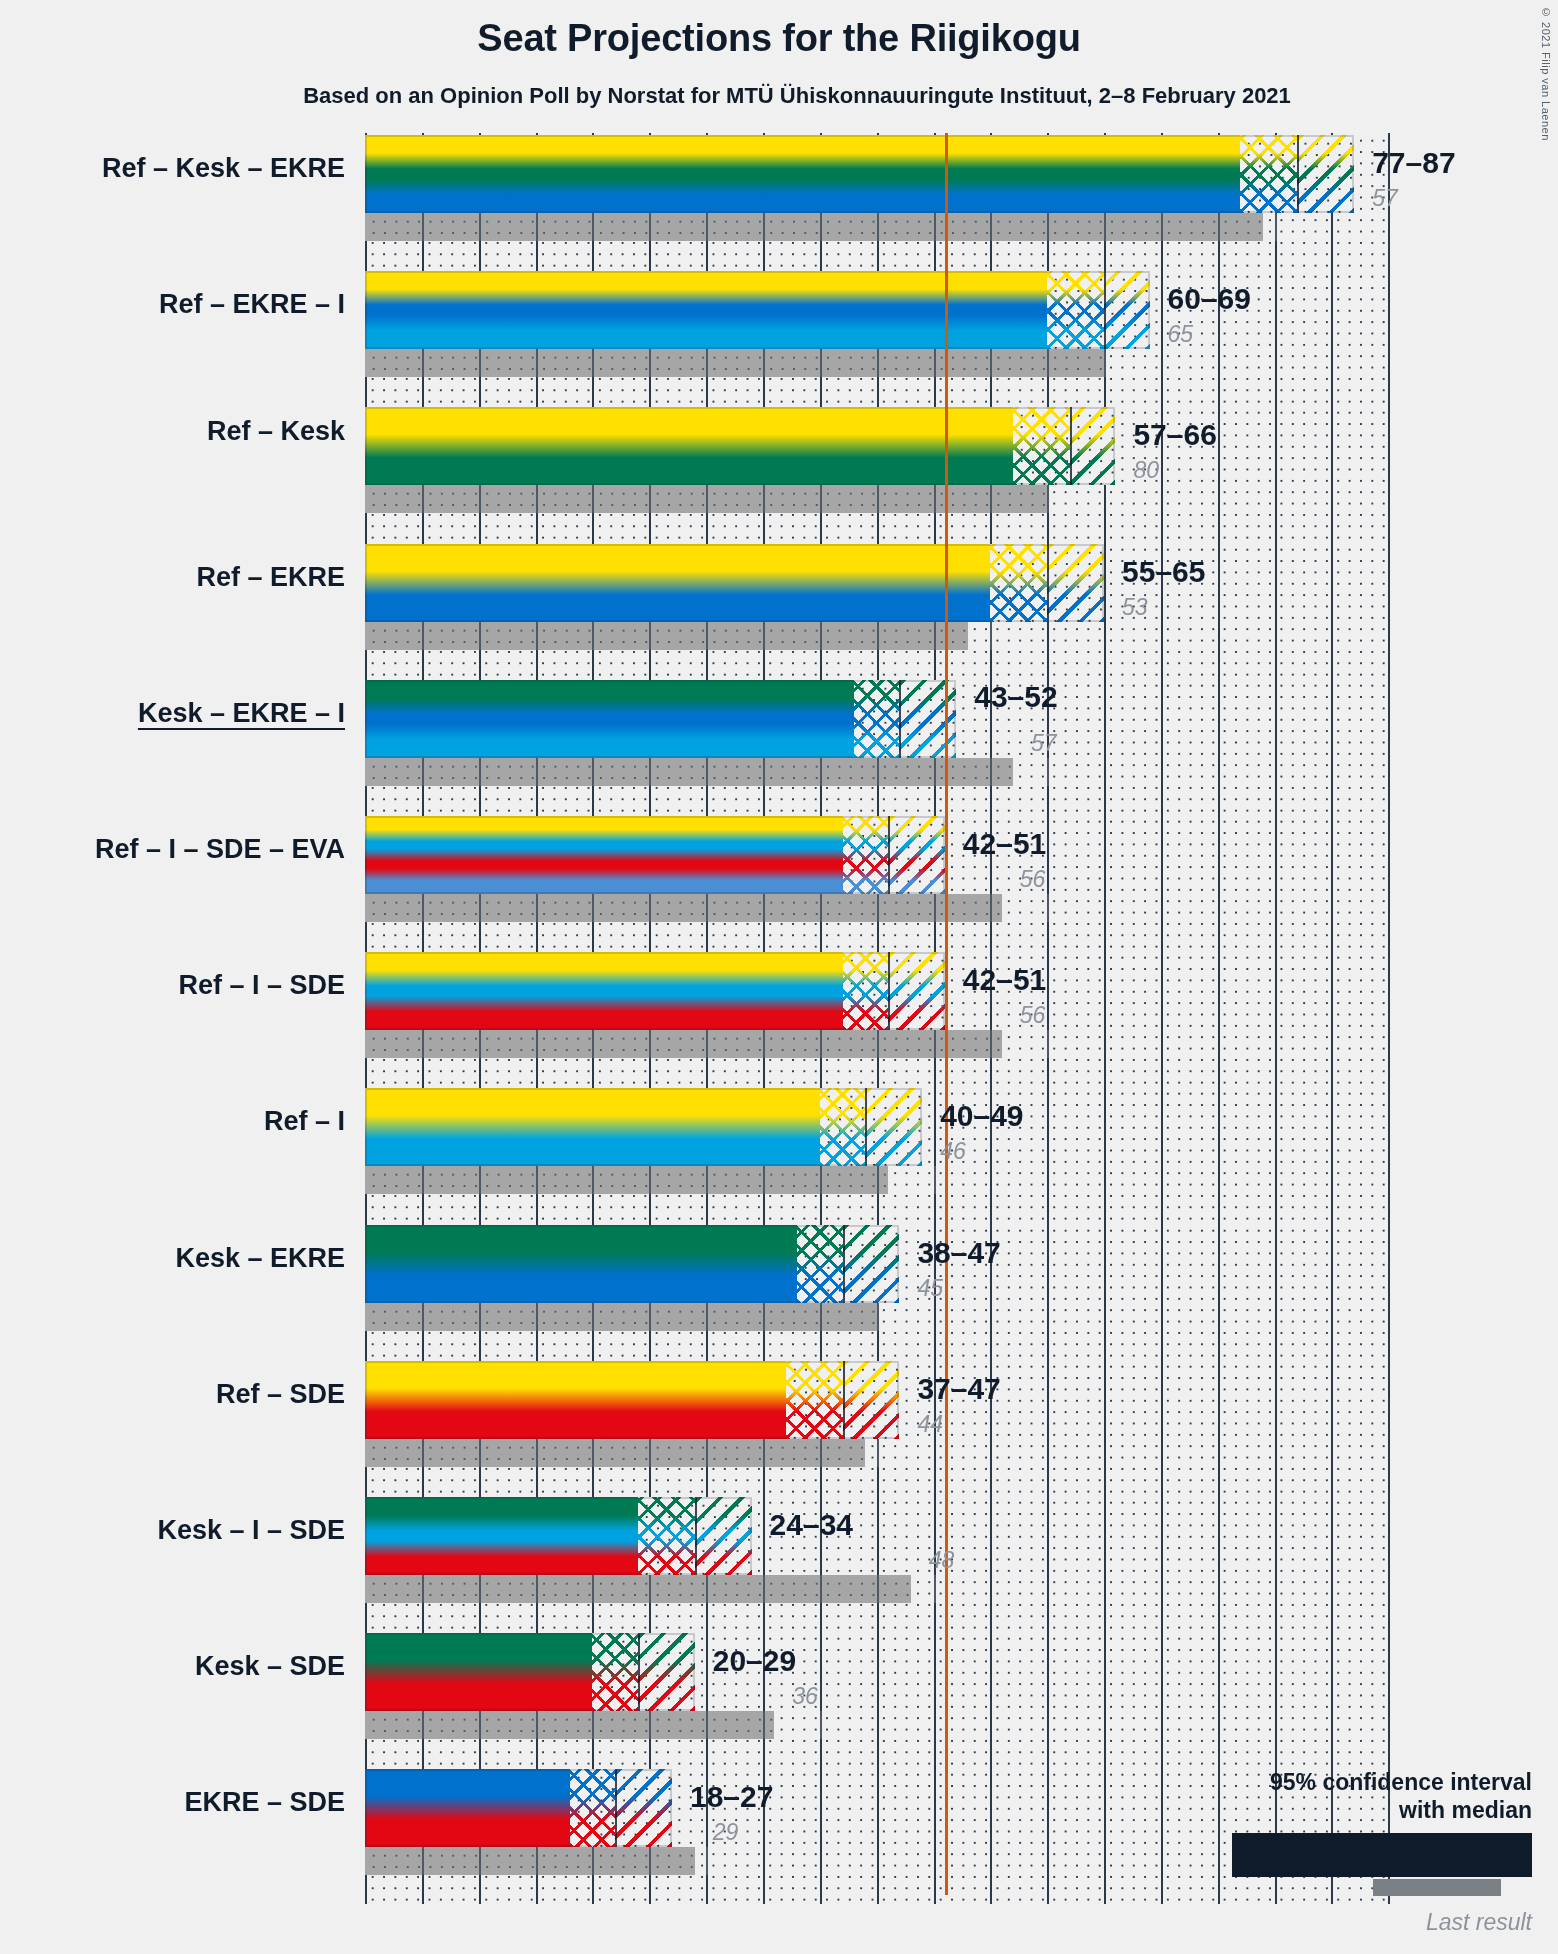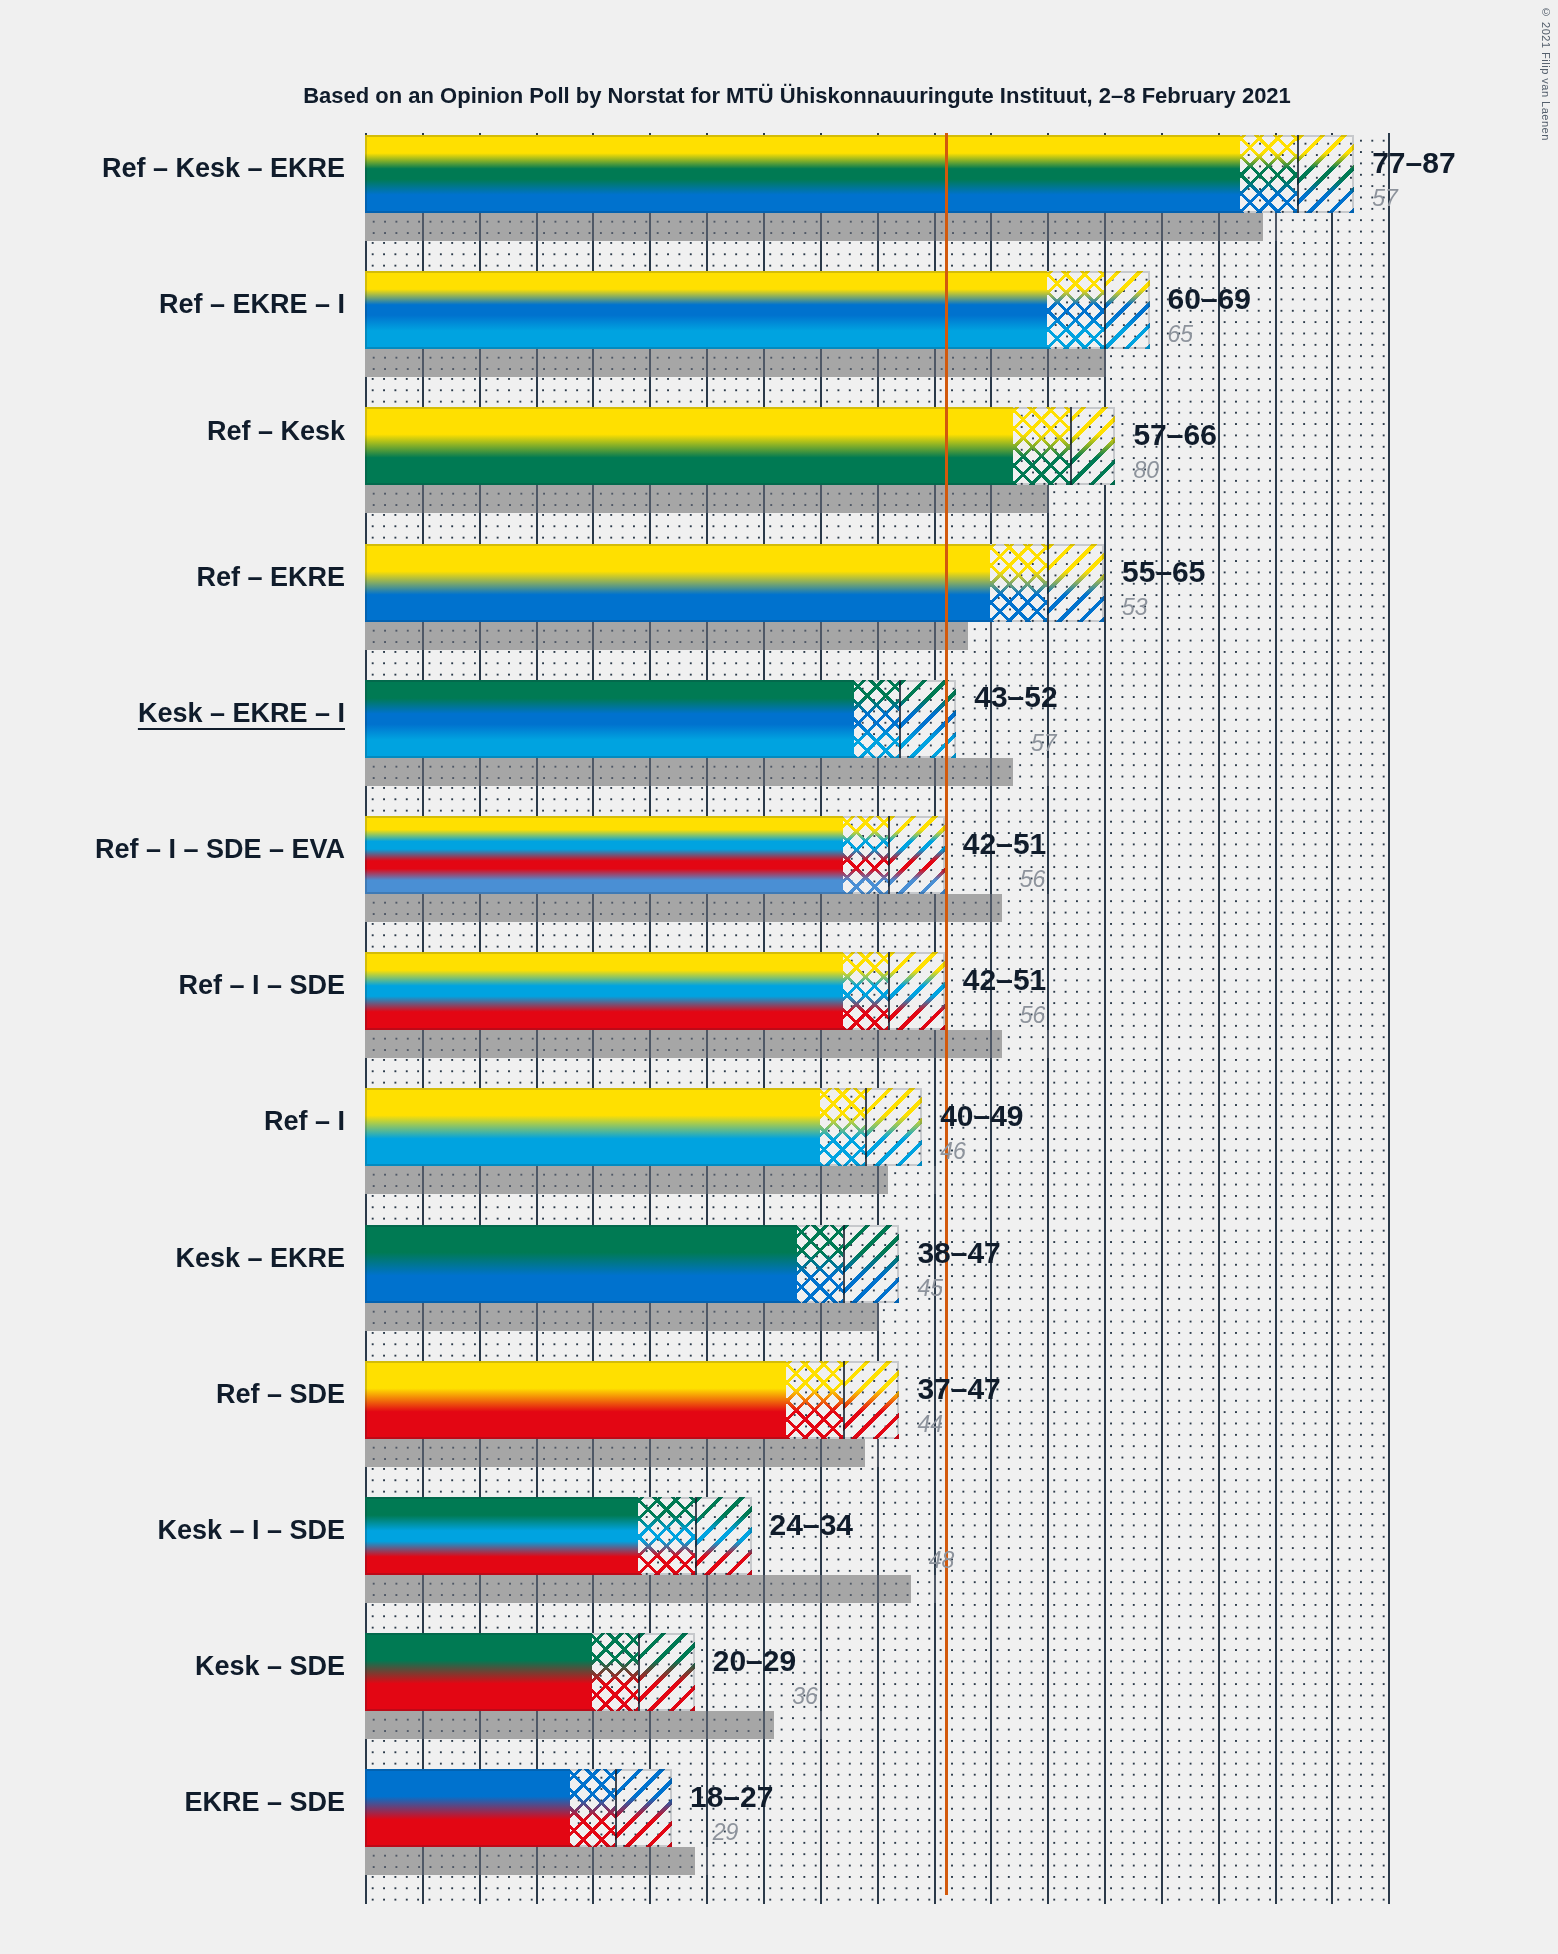--- a/index.html
+++ b/index.html
@@ -111,20 +111,21 @@
   #legend .ll{font-size:23px;font-style:italic;color:#8d939c;margin-top:24px;}
 
   .xhatch{position:absolute;inset:0;}
   .dhatch{position:absolute;inset:0;}
 </style>
 </head>
 <body>
 
 <div id="chart-root">
 
+  <div class="title">Seat Projections for the Riigikogu</div>
   <div class="subtitle">Based on an Opinion Poll by Norstat for MTÜ Ühiskonnauuringute Instituut, 2–8 February 2021</div>
   <div class="copyright">© 2021 Filip van Laenen</div>
 
   <div id="plot">
       <div class="row" style="top: 0px; height: 136.2px;">
         <div class="gridband" style="top: 0px; height: 136.2px; width: 1023.3px;">
           <div class="vline" style="left: 0px;"></div>
           <div class="vline" style="left: 56.85px;"></div>
           <div class="vline" style="left: 113.7px;"></div>
           <div class="vline" style="left: 170.55px;"></div>
@@ -790,20 +791,32 @@
               <div class="dhatch" style="background: linear-gradient(rgb(0, 114, 206) 0%, rgb(0, 114, 206) 35%, rgb(227, 6, 19) 65%, rgb(227, 6, 19) 100%); mask-image: repeating-linear-gradient(-45deg, rgb(0, 0, 0) 0px, rgb(0, 0, 0) 4px, transparent 4px, transparent 15px);"></div>
             </div>
             <div class="ci-edge" style="left: 45.48px;"></div>
           </div>
           <div style="position: absolute; inset: 0px; border: 2px solid rgba(16, 28, 43, 0.18); box-sizing: border-box;"></div>
         </div>
       </div>
     </div>
   <div id="majority"></div>
 
+  <div id="legend">
+    <div class="lt">95% confidence interval</div>
+    <div class="lt">with median</div>
+    <div class="swatchwrap">
+      <div class="sw-main">
+        <div class="sw-x" style="background: rgb(13, 27, 42); mask-image: repeating-linear-gradient(45deg, rgb(0, 0, 0) 0px, rgb(0, 0, 0) 3px, transparent 3px, transparent 13px), repeating-linear-gradient(-45deg, rgb(0, 0, 0) 0px, rgb(0, 0, 0) 3px, transparent 3px, transparent 13px);"></div>
+        <div class="sw-d" style="background: rgb(13, 27, 42); mask-image: repeating-linear-gradient(-45deg, rgb(0, 0, 0) 0px, rgb(0, 0, 0) 4px, transparent 4px, transparent 15px);"></div>
+      </div>
+      <div class="sw-grey"></div>
+    </div>
+    <div class="ll">Last result</div>
+  </div>
 
 <div class="rowlabel" style="top: 153px;">Ref – Kesk – EKRE</div>
     <div class="range" style="left: 1372.19px; top: 146px;">77–87</div>
     <div class="lastnum" style="left: 1372.19px; top: 185px;">57</div>
     <div class="rowlabel" style="top: 289.2px;">Ref – EKRE – I</div>
     <div class="range" style="left: 1167.53px; top: 282.2px;">60–69</div>
     <div class="lastnum" style="left: 1167.53px; top: 321.2px;">65</div>
     <div class="rowlabel" style="top: 416px;">Ref – Kesk</div>
     <div class="range" style="left: 1133.42px; top: 418.4px;">57–66</div>
     <div class="lastnum" style="left: 1133.42px; top: 457.4px;">80</div>

